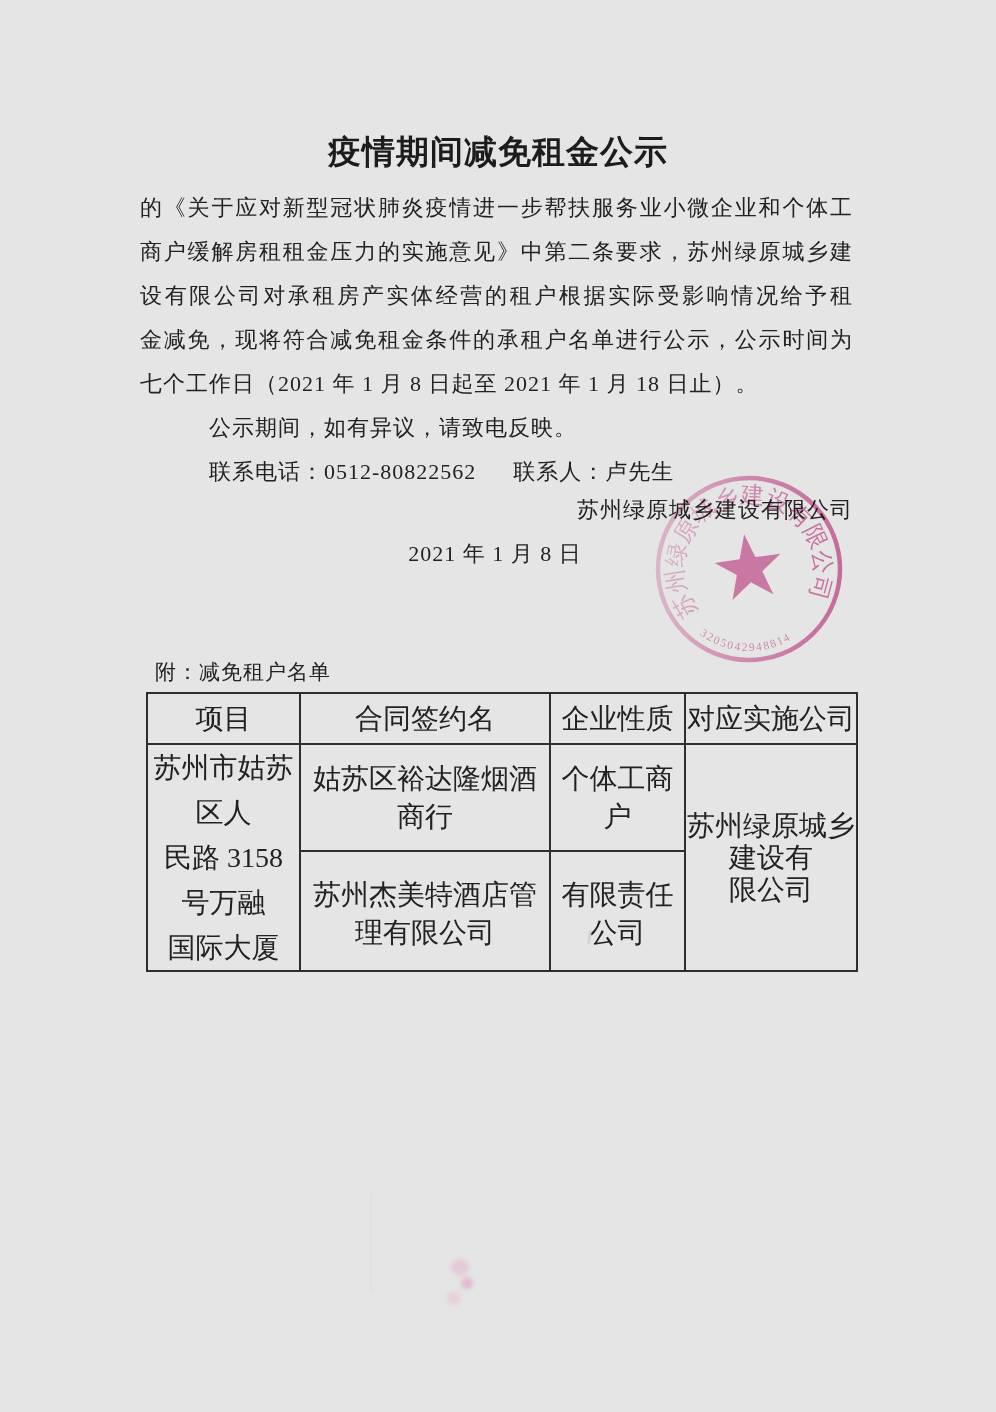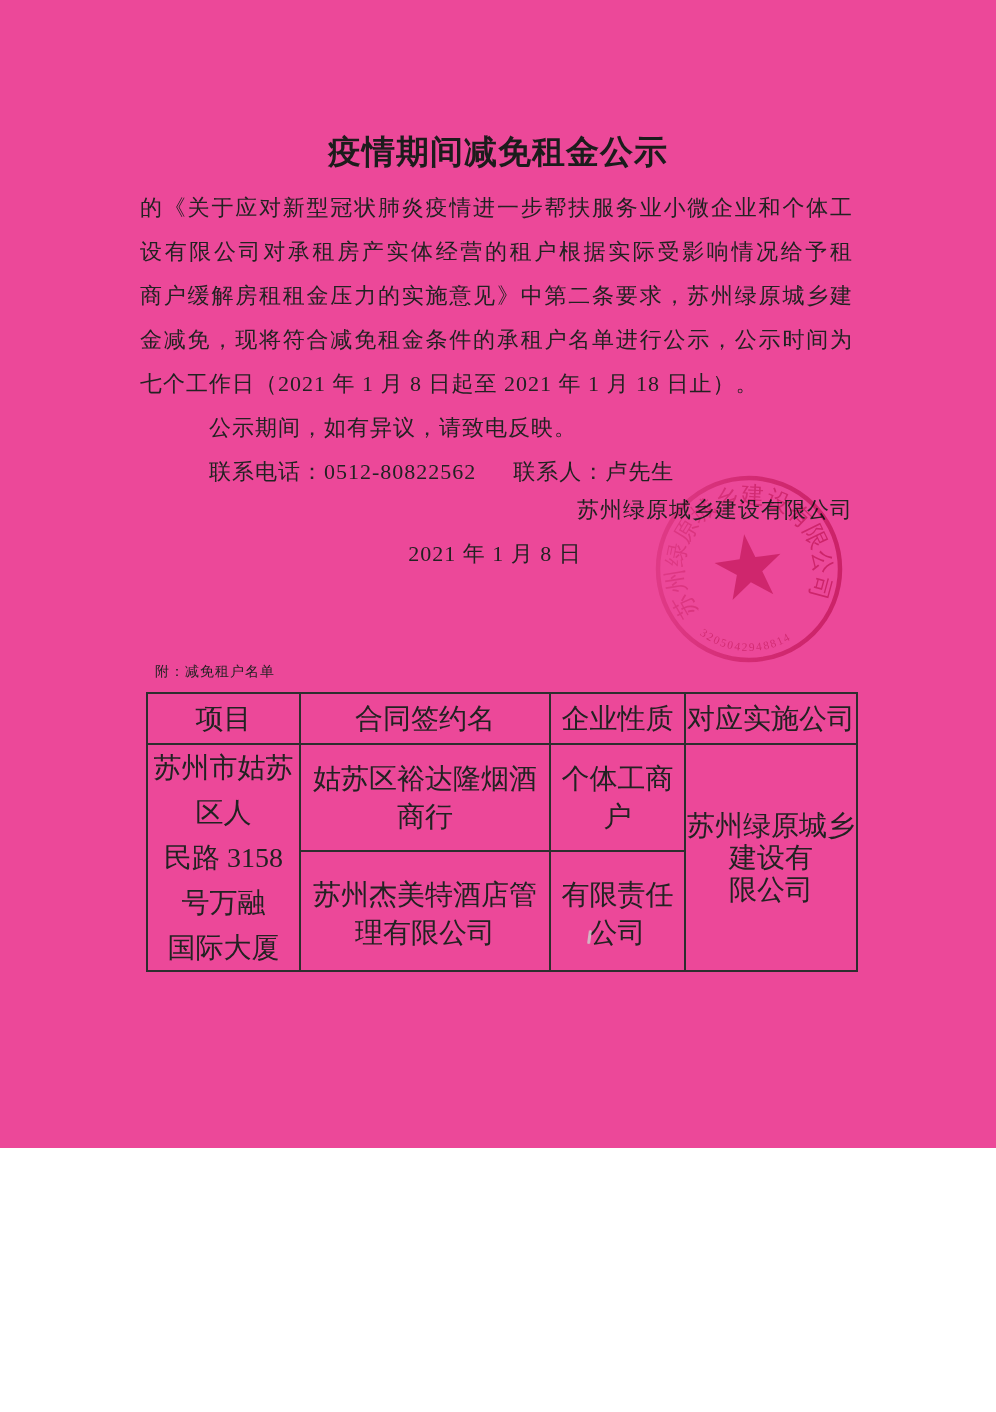--- a/index.html
+++ b/index.html
@@ -1,33 +1,33 @@
 <!DOCTYPE html>
 <html><head>
 <meta charset="utf-8">
 <style>
   html,body{margin:0;padding:0;background:#ffffff;}
   .page{
-    position:relative;width:996px;height:1148px;background:#ec4899;overflow:hidden;
+    position:relative;width:996px;height:1412px;background:#e5e5e5;overflow:hidden;
     font-family:"Liberation Serif","DejaVu Serif",serif;color:#222;
   }
   .title{
     position:absolute;top:130px;left:0;width:996px;margin:0;
     text-align:center;font-size:33px;font-weight:700;letter-spacing:1px;color:#1c1c1c;
   }
   .body-text{position:absolute;left:140px;top:186px;width:713px;font-size:22px;letter-spacing:1px;}
   .pline{height:44px;line-height:44px;white-space:nowrap;}
   .jl{text-align:justify;text-align-last:justify;white-space:normal;}
   .indent{padding-left:69px;}
   .jl.indent{padding-left:0;text-indent:69px;}
   .contact{display:flex;align-items:center;white-space:nowrap;text-align:right;}
   .contact .gap{display:inline-block;width:37px;}
   .sig-company{text-align:right;margin-top:-6px;}
   .sig-date{text-align:center;padding-right:3px;}
-  .attach-label{position:absolute;left:155px;top:656px;font-size:14px;letter-spacing:1px;line-height:32px;}
+  .attach-label{position:absolute;left:155px;top:656px;font-size:21px;letter-spacing:1px;line-height:32px;}
   .rent-table{
     position:absolute;left:146px;top:692px;width:710px;
     border-collapse:collapse;table-layout:fixed;font-size:28px;color:#222;
   }
   .rent-table th,.rent-table td{
     border:2px solid #2e2e2e;font-weight:normal;text-align:center;vertical-align:middle;
     padding:0;overflow:hidden;
   }
   .rent-table tr.hdr{height:51px;}
   .rent-table tr.r1{height:47px;}
@@ -50,22 +50,22 @@
 </style>
 </head>
 <body>
 
 <div class="page">
 
   <h1 class="title">疫情期间减免租金公示</h1>
 
   <div class="body-text">
     <div class="pline jl">的《关于应对新型冠状肺炎疫情进一步帮扶服务业小微企业和个体工</div>
+    <div class="pline jl">商户缓解房租租金压力的实施意见》中第二条要求，苏州绿原城乡建</div>
     <div class="pline jl">设有限公司对承租房产实体经营的租户根据实际受影响情况给予租</div>
-    <div class="pline jl">商户缓解房租租金压力的实施意见》中第二条要求，苏州绿原城乡建</div>
     <div class="pline jl">金减免，现将符合减免租金条件的承租户名单进行公示，公示时间为</div>
     <div class="pline">七个工作日（2021 年 1 月 8 日起至 2021 年 1 月 18 日止）。</div>
     <div class="pline indent">公示期间，如有异议，请致电反映。</div>
     <div class="pline indent contact">
       <span>联系电话：</span>
         <span>0512-80822562</span>
         <span class="gap"></span>
         <span>联系人：</span>
         <span>卢先生</span>
     </div>

